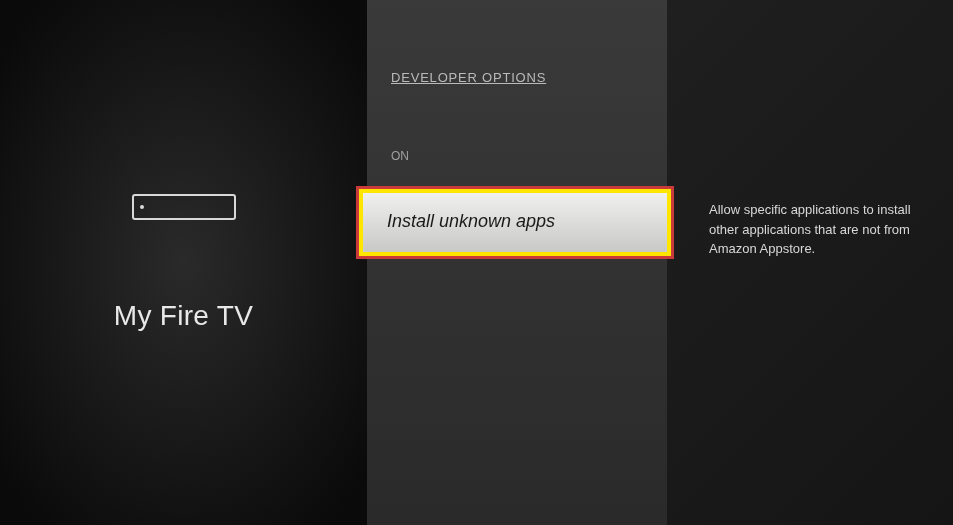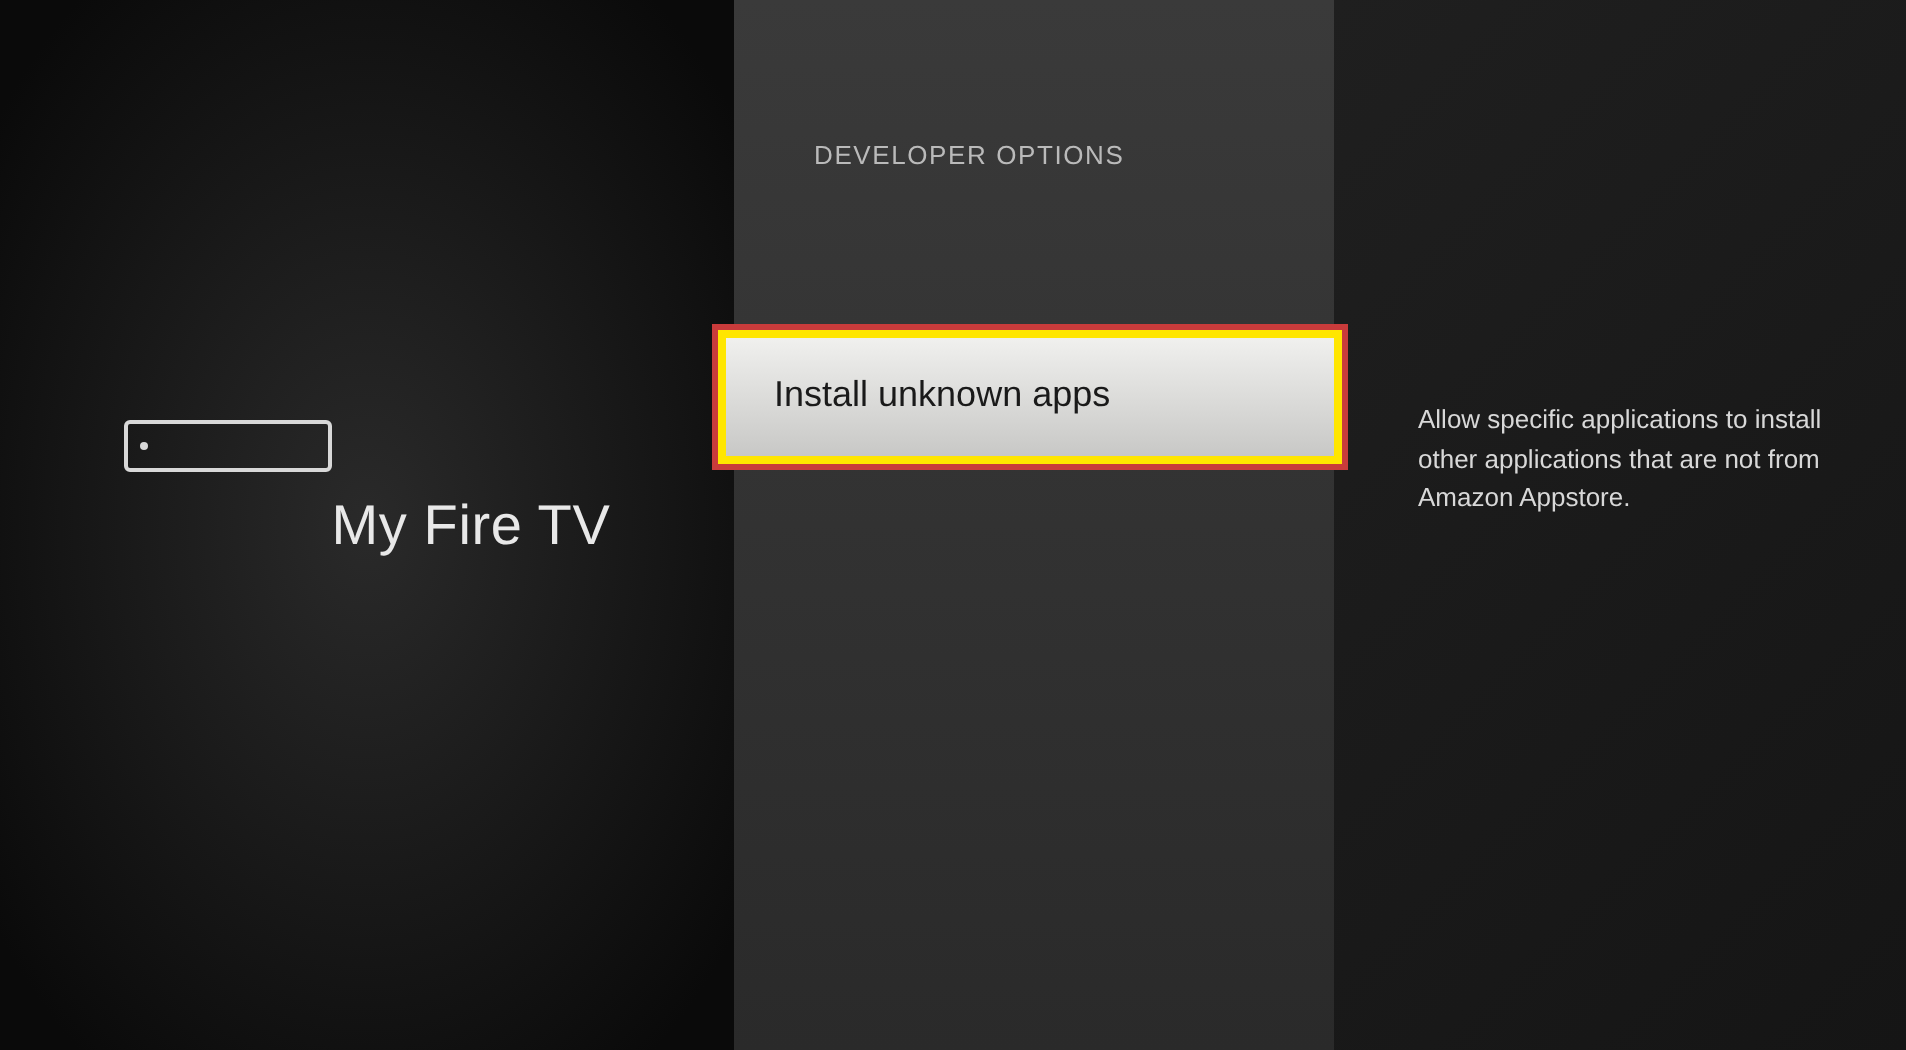--- a/index.html
+++ b/index.html
@@ -12,21 +12,21 @@
       height: 525px;
       background: linear-gradient(135deg, #1a1a1a 0%, #0a0a0a 50%, #1a1a1a 100%);
       font-family: -apple-system, BlinkMacSystemFont, "Segoe UI", Arial, sans-serif;
       overflow: hidden;
       display: flex;
     }
     .left-panel {
       width: 367px;
       height: 100%;
       display: flex;
-      flex-direction: row;
+      flex-direction: column;
       align-items: center;
       justify-content: center;
       background: radial-gradient(ellipse at center, #2a2a2a 0%, #0a0a0a 90%);
     }
     .device-icon {
       width: 104px;
       height: 26px;
       border: 2px solid #d8d8d8;
       border-radius: 3px;
       position: relative;
@@ -54,22 +54,23 @@
       height: 100%;
       background: linear-gradient(180deg, #3a3a3a 0%, #2a2a2a 100%);
       padding-top: 70px;
       position: relative;
     }
     .section-header {
       color: #bababa;
       font-size: 13px;
       letter-spacing: 0.8px;
       font-weight: 400;
-      padding-left: 40px;
-      margin-bottom: 40px;
+      padding-left: 24px;
+      margin-bottom: 50px;
+      text-decoration: underline;
     }
     .menu-item {
       padding: 14px 24px;
       color: #d8d8d8;
     }
     .menu-item-title {
       font-size: 17px;
       font-weight: 400;
       margin-bottom: 2px;
     }
@@ -78,20 +79,21 @@
       color: #a0a0a0;
     }
     .menu-item-highlighted {
       background: linear-gradient(180deg, #f0f0ee 0%, #c8c8c6 100%);
       border: 4px solid #ffe600;
       outline: 3px solid #c93b3b;
       margin: 12px -4px 0 -8px;
       padding: 18px 24px;
       position: relative;
       z-index: 5;
+      font-style: italic;
     }
     .menu-item-highlighted .menu-item-title {
       color: #1a1a1a;
       font-size: 18px;
     }
     .right-panel {
       flex: 1;
       height: 100%;
       background: linear-gradient(135deg, #1f1f1f 0%, #151515 100%);
       padding: 200px 30px 0 42px;
@@ -109,20 +111,21 @@
 
 <div class="left-panel">
   <div class="device-icon"></div>
   <div class="device-label">My Fire TV</div>
 </div>
 
 <div class="middle-panel">
   <div class="section-header">DEVELOPER OPTIONS</div>
 
   <div class="menu-item">
+    <div class="menu-item-value">ON</div>
   </div>
 
   <div class="menu-item-highlighted">
     <div class="menu-item-title">Install unknown apps</div>
   </div>
 </div>
 
 <div class="right-panel">
   <div class="description">Allow specific applications to install other applications that are not from Amazon Appstore.</div>
 </div>

